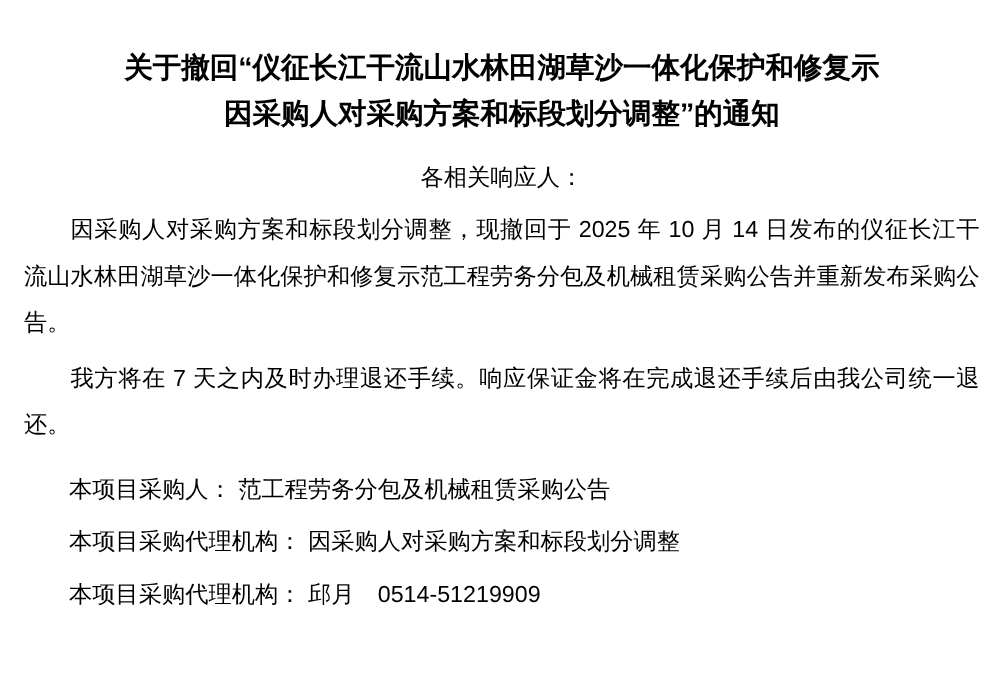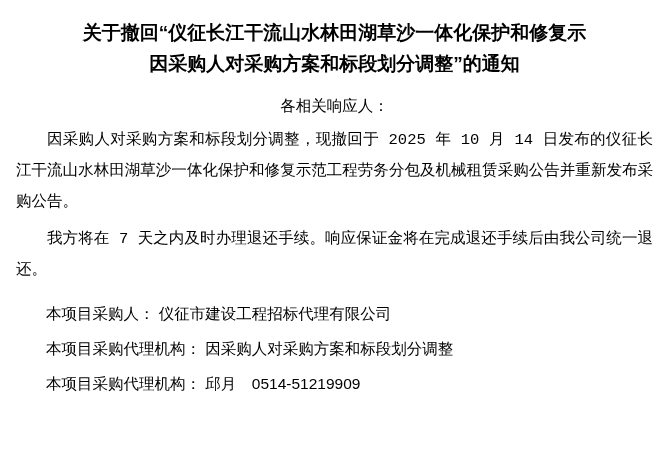--- a/index.html
+++ b/index.html
@@ -11,21 +11,21 @@
     width: 669px;
     height: 462px;
     overflow: hidden;
     font-family: "Liberation Serif", "DejaVu Serif", serif;
     color: #000000;
   }
   .page {
     width: 669px;
     height: 462px;
     box-sizing: border-box;
-    padding: 13px 16px 0 16px;
+    padding: 26px 16px 0 16px;
     position: relative;
   }
   .doc-title {
     font-family: "Liberation Sans", "DejaVu Sans", sans-serif;
     font-weight: bold;
     font-size: 19px;
     line-height: 31px;
     text-align: center;
     letter-spacing: 0px;
     margin: 4px 0 14px 0;
@@ -35,21 +35,21 @@
     display: block;
   }
   .salutation {
     font-family: "Liberation Sans", "DejaVu Sans", sans-serif;
     font-size: 15.5px;
     line-height: 26px;
     margin: 0 0 6px 0;
     text-align: center;
   }
   .para {
-    font-family: Liberation Mono, monospace;
+    font-family: Liberation Sans, sans-serif;
     font-size: 15.5px;
     line-height: 31px;
     text-align: justify;
     text-justify: inter-ideograph;
     margin: 0 0 6px 0;
     text-indent: 2em;
   }
   .field-line {
     font-family: "Liberation Sans", "DejaVu Sans", sans-serif;
     font-size: 15.5px;
@@ -79,21 +79,21 @@
   <p class="salutation">各相关响应人：</p>
 
   <p class="para">因采购人对采购方案和标段划分调整，现撤回于 2025 年 10 月 14 日发布的仪征长江干流山水林田湖草沙一体化保护和修复示范工程劳务分包及机械租赁采购公告并重新发布采购公告。</p>
 
   <p class="para">我方将在 7 天之内及时办理退还手续。响应保证金将在完成退还手续后由我公司统一退还。</p>
 
   <div class="spacer-sm"></div>
 
   <p class="field-line">
     <span class="label">本项目采购人：</span>
-    <span class="value">仪征市建设工程招标代理有限公司</span>
+    <span class="value">范工程劳务分包及机械租赁采购公告</span>
   </p>
 
   <p class="field-line">
     <span class="label">本项目采购代理机构：</span>
     <span class="value">因采购人对采购方案和标段划分调整</span>
   </p>
 
   <p class="field-line">
     <span class="label">本项目采购代理机构：</span>
     <span class="value">邱月　0514-51219909</span>

